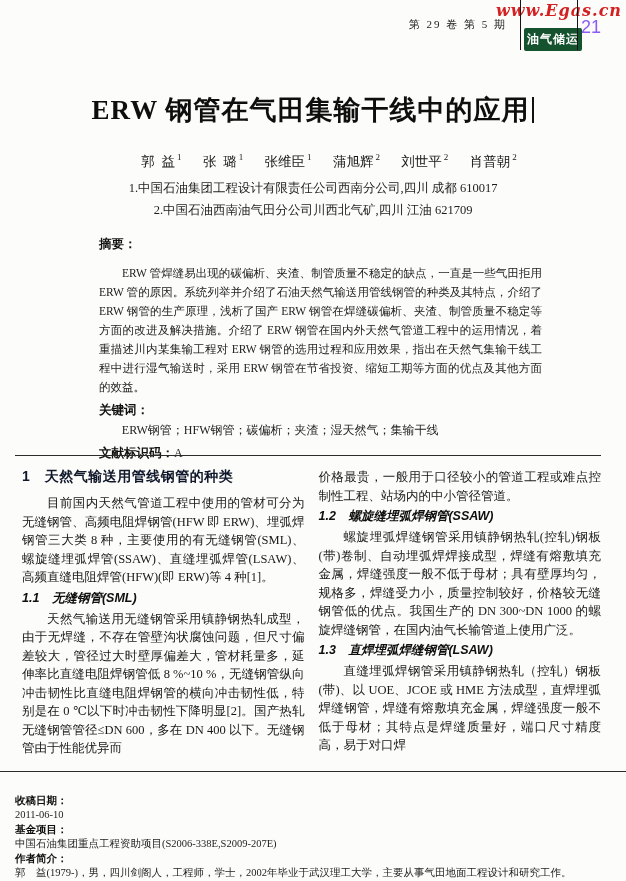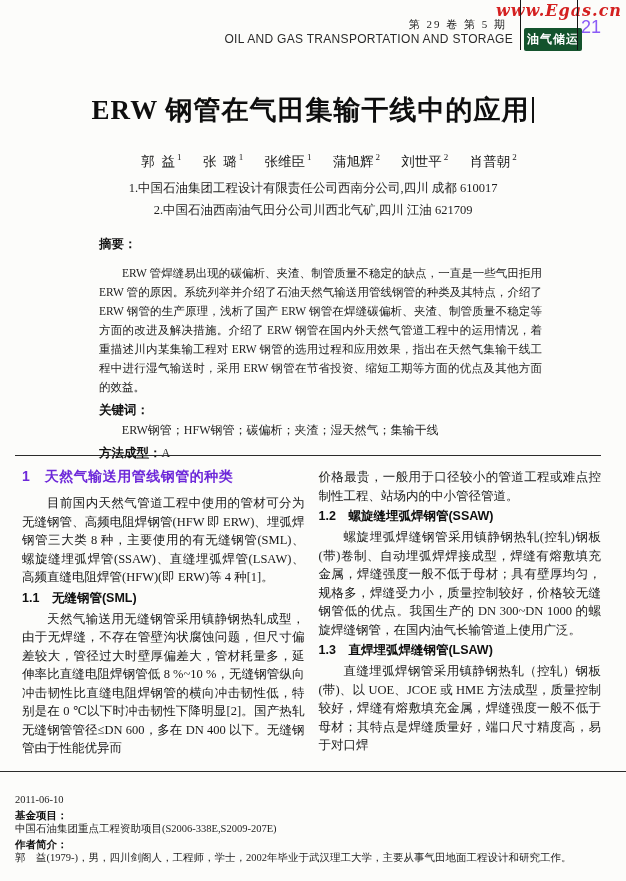--- a/index.html
+++ b/index.html
@@ -57,41 +57,41 @@
   
   .rule{position:absolute;height:1px;background:#2b2b2b;}
   .rule-top{left:15px;top:455px;width:586px;}
   .rule-bottom{left:0;top:771px;width:626px;}
   
   .columns{position:absolute;left:22px;top:468px;width:579px;display:flex;gap:14px;}
   .col{width:50%;font-size:12.5px;color:#181818;}
   .col p{margin:0;text-align:justify;line-height:18.5px;}
   .col p.indent{text-indent:2em;}
   .h-sec{
-    font-size:14px;font-weight:bold;margin:0 0 8px;color:#6d28d9;
+    font-size:14px;font-weight:bold;margin:0 0 8px;color:#0f172a;
     font-family:"Liberation Sans","DejaVu Sans",sans-serif;letter-spacing:.5px;
   }
   .h-sub{
     font-size:12.5px;font-weight:bold;margin:3px 0 3px;color:#0f0f0f;
     font-family:"Liberation Sans","DejaVu Sans",sans-serif;
+    font-style:italic;
   }
   
   .notes{position:absolute;left:15px;top:793px;width:594px;font-size:10.5px;line-height:14.5px;color:#1d1d1d;}
   .note-label{
     font-weight:bold;font-family:"Liberation Sans","DejaVu Sans",sans-serif;color:#101010;
   }
 </style>
 </head>
 <body>
 
 <div class="page">
 
   <div class="watermark">www.Egas.cn</div>
   <div class="vol-issue">第 29 卷   第 5 期</div>
-  <div class="journal-en">OIL AND GAS TRANSPORTATION AND STORAGE</div>
   <div class="vbar vbar-1"></div>
   <div class="logo-box">油气储运</div>
   <div class="vbar vbar-2"></div>
   <div class="page-num">21</div>
 
   <h1 class="title"><span>ERW 钢管在气田集输干线中的应用</span><span class="cursor"></span></h1>
 
   <div class="authors">
     <span class="author"><span>郭  益</span><sup>1</sup></span>
     <span class="author"><span>张  璐</span><sup>1</sup></span>
@@ -104,44 +104,45 @@
   <div class="affils">
     <div>1.中国石油集团工程设计有限责任公司西南分公司,四川  成都 610017</div>
     <div>2.中国石油西南油气田分公司川西北气矿,四川  江油 621709</div>
   </div>
 
   <section class="front">
     <div class="fm-label">摘要：</div>
     <p class="abstract">ERW 管焊缝易出现的碳偏析、夹渣、制管质量不稳定的缺点，一直是一些气田拒用 ERW 管的原因。系统列举并介绍了石油天然气输送用管线钢管的种类及其特点，介绍了 ERW 钢管的生产原理，浅析了国产 ERW 钢管在焊缝碳偏析、夹渣、制管质量不稳定等方面的改进及解决措施。介绍了 ERW 钢管在国内外天然气管道工程中的运用情况，着重描述川内某集输工程对 ERW 钢管的选用过程和应用效果，指出在天然气集输干线工程中进行湿气输送时，采用 ERW 钢管在节省投资、缩短工期等方面的优点及其他方面的效益。</p>
     <div class="fm-label">关键词：</div>
     <p class="keywords">ERW钢管；HFW钢管；碳偏析；夹渣；湿天然气；集输干线</p>
-    <div class="fm-line"><span class="fm-label-inline">方法成型：</span><span>A</span></div>
+    <div class="fm-line"><span class="fm-label-inline">文献标识码：</span><span>A</span></div>
   </section>
 
   <div class="rule rule-top"></div>
 
   <main class="columns">
     <div class="col">
       <h2 class="h-sec">1　天然气输送用管线钢管的种类</h2>
       <p class="indent">目前国内天然气管道工程中使用的管材可分为无缝钢管、高频电阻焊钢管(HFW 即 ERW)、埋弧焊钢管三大类 8 种，主要使用的有无缝钢管(SML)、螺旋缝埋弧焊管(SSAW)、直缝埋弧焊管(LSAW)、高频直缝电阻焊管(HFW)(即 ERW)等 4 种[1]。</p>
       <h3 class="h-sub">1.1　无缝钢管(SML)</h3>
       <p class="indent">天然气输送用无缝钢管采用镇静钢热轧成型，由于无焊缝，不存在管壁沟状腐蚀问题，但尺寸偏差较大，管径过大时壁厚偏差大，管材耗量多，延伸率比直缝电阻焊钢管低 8 %~10 %，无缝钢管纵向冲击韧性比直缝电阻焊钢管的横向冲击韧性低，特别是在 0 ℃以下时冲击韧性下降明显[2]。国产热轧无缝钢管管径≤DN 600，多在 DN 400 以下。无缝钢管由于性能优异而</p>
     </div>
     <div class="col">
       <p>价格最贵，一般用于口径较小的管道工程或难点控制性工程、站场内的中小管径管道。</p>
       <h3 class="h-sub">1.2　螺旋缝埋弧焊钢管(SSAW)</h3>
       <p class="indent">螺旋埋弧焊缝钢管采用镇静钢热轧(控轧)钢板(带)卷制、自动埋弧焊焊接成型，焊缝有熔敷填充金属，焊缝强度一般不低于母材；具有壁厚均匀，规格多，焊缝受力小，质量控制较好，价格较无缝钢管低的优点。我国生产的 DN 300~DN 1000 的螺旋焊缝钢管，在国内油气长输管道上使用广泛。</p>
       <h3 class="h-sub">1.3　直焊埋弧焊缝钢管(LSAW)</h3>
-      <p class="indent">直缝埋弧焊钢管采用镇静钢热轧（控轧）钢板(带)、以 UOE、JCOE 或 HME 方法成型，质量控制较好，焊缝有熔敷填充金属，焊缝强度一般不低于母材；其特点是焊缝质量好，端口尺寸精度高，易于对口焊</p>
+      <p class="indent">直缝埋弧焊钢管采用镇静钢热轧（控轧）钢板(带)、以 UOE、JCOE 或 HME 方法成型，直焊埋弧焊缝钢管，焊缝有熔敷填充金属，焊缝强度一般不低于母材；其特点是焊缝质量好，端口尺寸精度高，易于对口焊</p>
     </div>
   </main>
 
   <div class="rule rule-bottom"></div>
 
   <footer class="notes">
+    <div class="note-label">收稿日期：</div>
     <div class="note-text">2011-06-10</div>
     <div class="note-label">基金项目：</div>
     <div class="note-text">中国石油集团重点工程资助项目(S2006-338E,S2009-207E)</div>
     <div class="note-label">作者简介：</div>
     <div class="note-text">郭　益(1979-)，男，四川剑阁人，工程师，学士，2002年毕业于武汉理工大学，主要从事气田地面工程设计和研究工作。</div>
   </footer>
 
 </div>
 
 </body></html>

